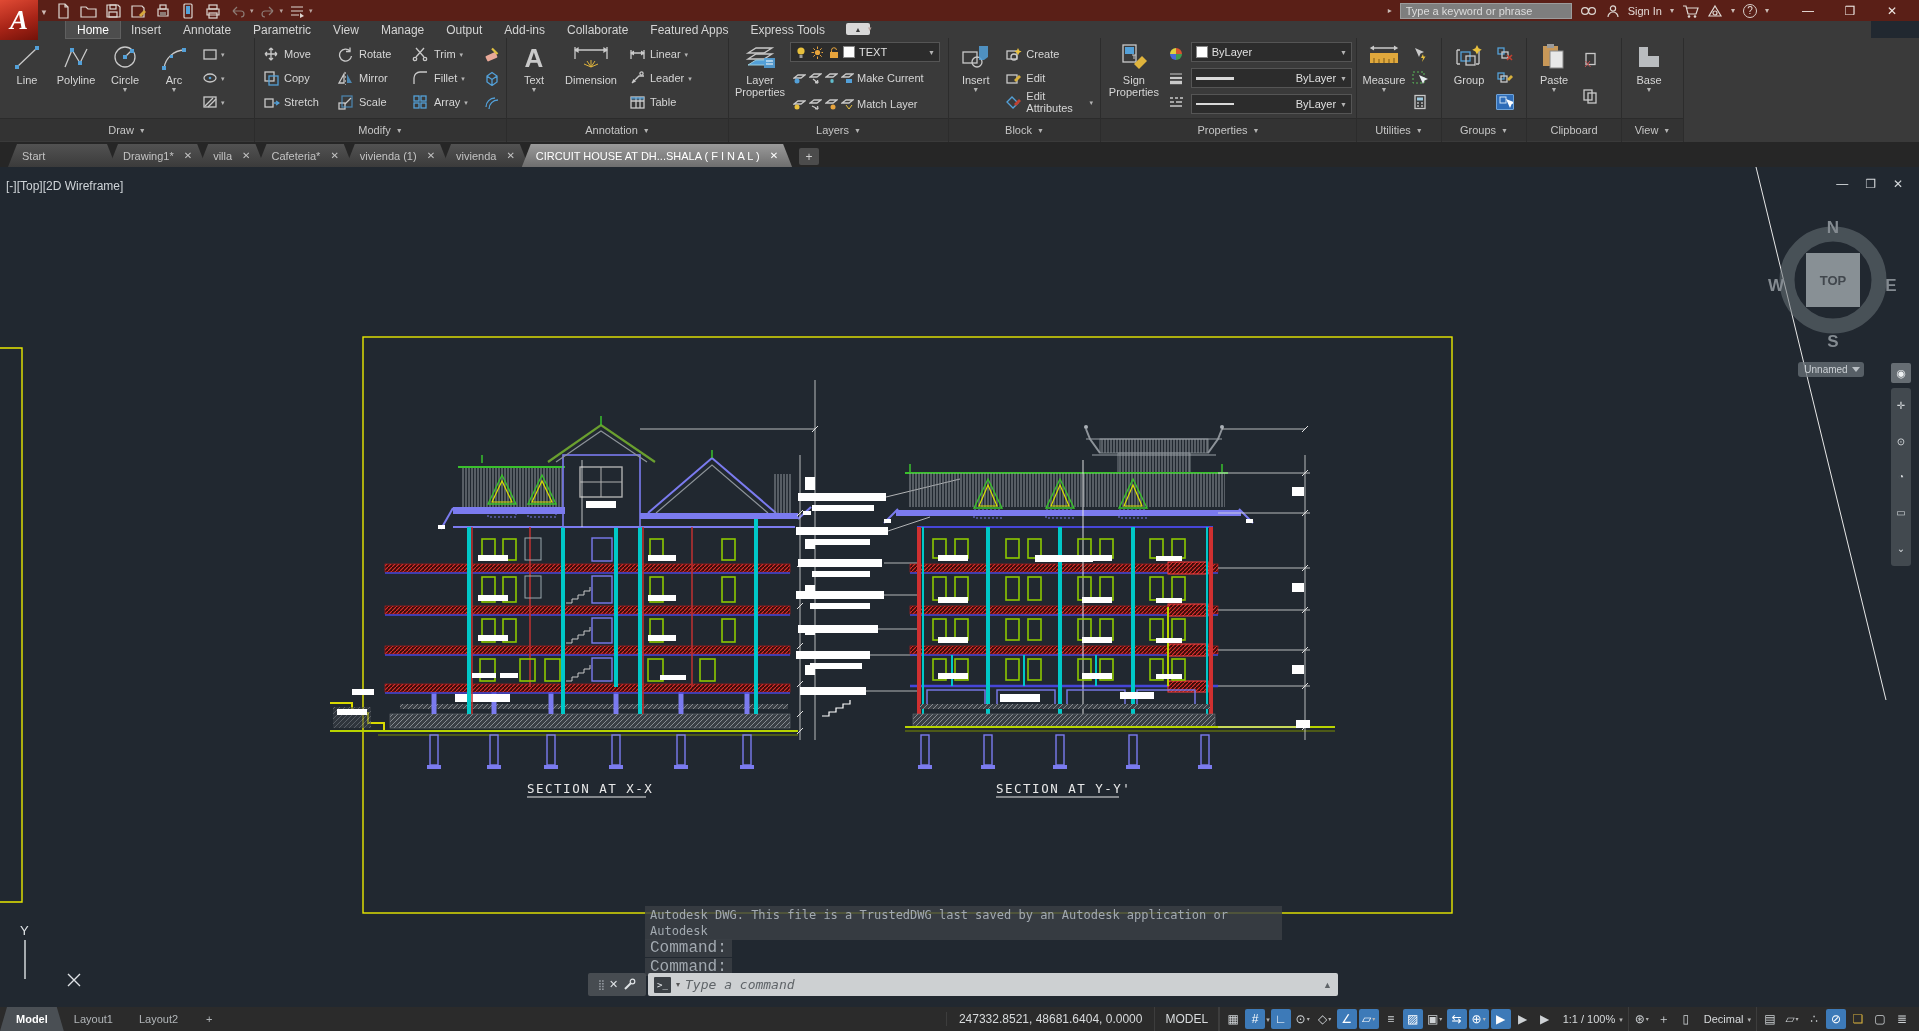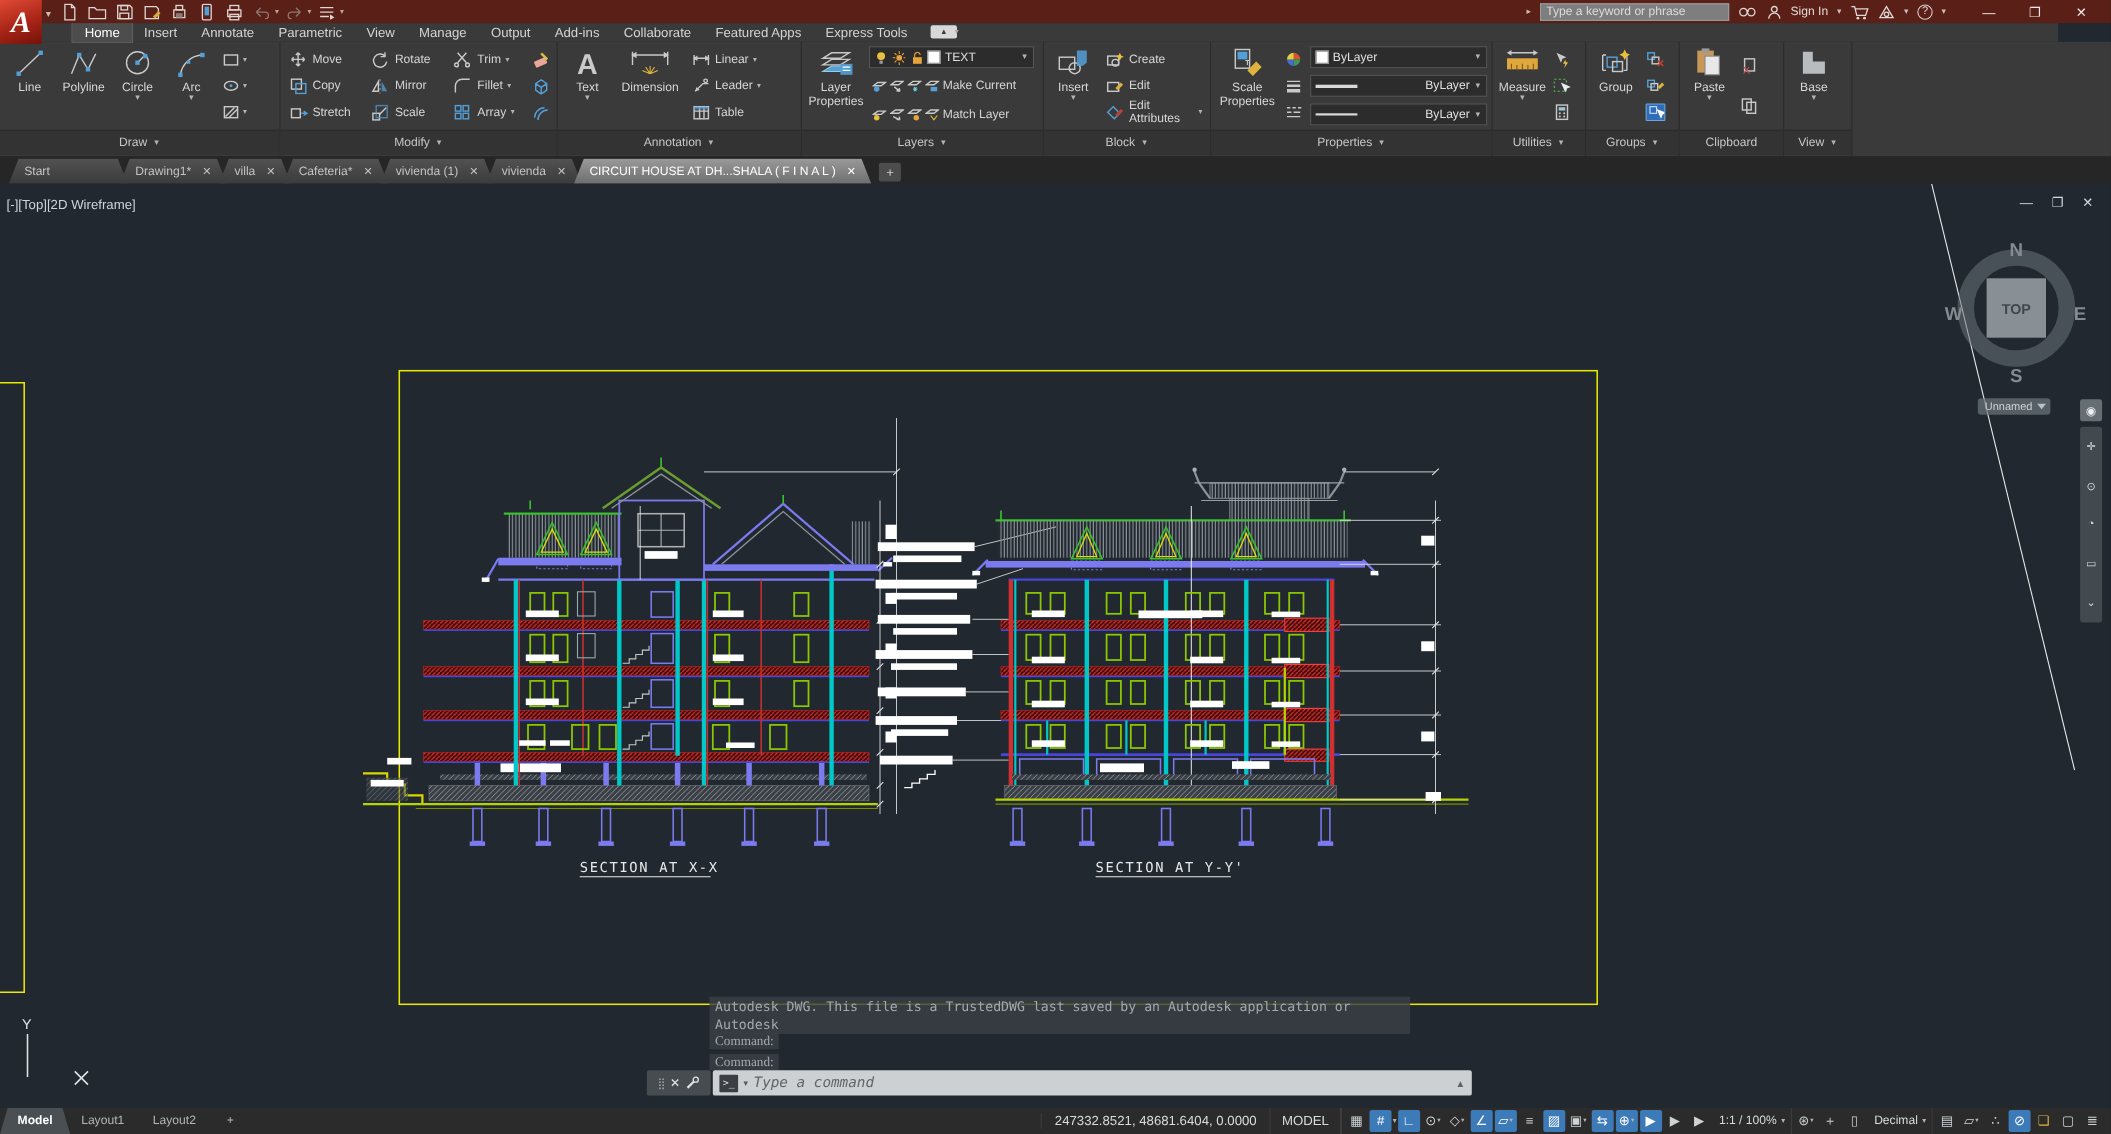--- a/index.html
+++ b/index.html
@@ -76,22 +76,22 @@
   .vpwin{position:absolute;right:16px;top:10px;color:#d5d9dc;font-size:12px;display:flex;gap:17px;z-index:5}
   svg.canvas{position:absolute;left:0;top:0}
   .navbar{position:absolute;left:1891px;top:221px;width:20px;height:178px;background:rgba(112,118,124,.42);
           border-radius:3px;display:flex;flex-direction:column;align-items:center;justify-content:space-around;
           color:#d3d7da;font-size:10px;z-index:4}
   .navtop{position:absolute;left:1891px;top:196px;width:20px;height:20px;background:rgba(160,166,172,.55);
           border-radius:2px;color:#eef1f3;font-size:11px;display:flex;align-items:center;justify-content:center;z-index:4}
   
   .cmdhist{position:absolute;left:645px;top:739px;width:637px;background:rgba(58,64,70,.82);color:#a2a9b0;
            font-family:"DejaVu Sans Mono",monospace;font-size:12px;line-height:16px;padding:1px 5px;z-index:6}
-  .cmdp{position:absolute;left:645px;background:rgba(58,64,70,.82);color:#a2a9b0;font-family:Liberation Serif, serif;
-        font-size:12px;padding:0 5px;z-index:6}
+  .cmdp{position:absolute;left:645px;background:rgba(58,64,70,.82);color:#a2a9b0;font-family:Liberation Mono, monospace;
+        font-size:16px;padding:0 5px;z-index:6}
   .cmdbar{position:absolute;left:588px;top:806px;width:750px;height:23px;display:flex;gap:2px;z-index:6}
   .cmdgrip{width:58px;background:#474c51;border-radius:2px;display:flex;align-items:center;justify-content:center;
            gap:5px;color:#dfe3e6;font-size:11px}
   .gripdots{color:#9aa0a6;font-size:10px;letter-spacing:-1px}
   .cmdfield{flex:1;background:#cdd0d2;border-radius:2px;display:flex;align-items:center;gap:5px;padding:0 6px}
   .cmdchip{width:17px;height:16px;background:#3a3f44;color:#e8ecef;font-size:9px;display:flex;align-items:center;
            justify-content:center;border-radius:1px;font-family:"DejaVu Sans Mono",monospace}
   .cmdcaret{color:#555;font-size:8px}
   .cmdph{color:#5f6468;font-size:13px;font-style:italic;font-family:"DejaVu Sans Mono",monospace}
   .cmdup{margin-left:auto;color:#5f6468;font-size:9px}
@@ -658,21 +658,21 @@
     <div class="pbody">
       <div class="bigbtn" style="width:58px">
         <span class="bicon">
             <svg width="30" height="28">
               <rect class="st" x="4" y="2" width="13" height="17"></rect>
               <rect x="6" y="4" width="9" height="7" fill="#53a0d8"></rect>
               <path d="M13 12 h4 M15 12 v4" stroke="#c9c9c9"></path>
               <path d="M15 21 l8-8 5 5 -8 8z" fill="#e0b43c"></path>
             </svg>
           </span>
-        <span>Scale Properties</span>
+        <span>Sign Properties</span>
       </div>
       <div class="icol" style="width:22px">
         <span class="sicon">
             <svg width="17" height="16">
               <path d="M8 8 L8 2 A6 6 0 0 1 14 8z" fill="#d85430"></path>
               <path d="M8 8 L14 8 A6 6 0 0 1 8 14z" fill="#3f9a50"></path>
               <path d="M8 8 L8 14 A6 6 0 0 1 2 8z" fill="#4868d8"></path>
               <path d="M8 8 L2 8 A6 6 0 0 1 8 2z" fill="#e0d040"></path>
             </svg>
           </span>

